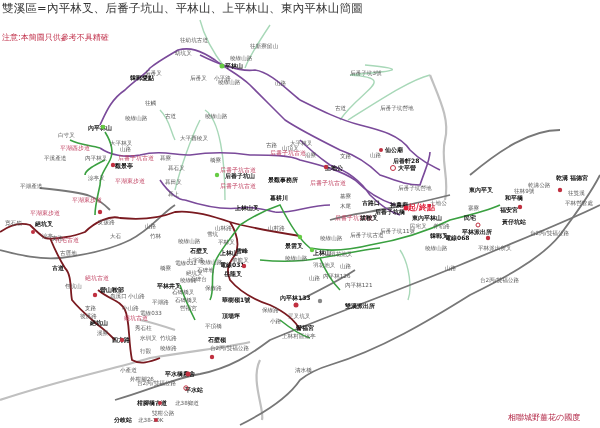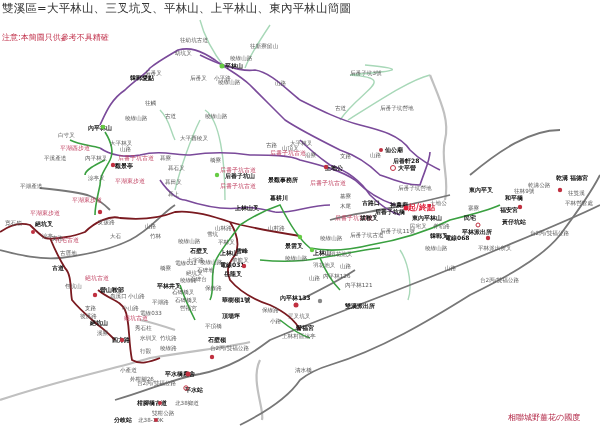--- a/index.html
+++ b/index.html
@@ -10,21 +10,21 @@
   .credit { position:absolute; left:508px; top:412px; font-size:8px; color:#b02040; white-space:nowrap; }
   svg text { font-family:"DejaVu Sans", sans-serif; }
   .lbl { font-size:5.6px; fill:#555; }
   .lblb { font-size:6px; fill:#111; font-weight:bold; }
   .lblr { font-size:6px; fill:#c04060; }
   .lblred { font-size:8px; fill:#e0203a; font-weight:bold; }
 </style>
 </head>
 <body>
 
-<div class="title">雙溪區=大平林山、三叉坑叉、平林山、上平林山、東內平林山簡圖</div>
+<div class="title">雙溪區=內平林叉、后番子坑山、平林山、上平林山、東內平林山簡圖</div>
 <div class="subtitle">注意:本簡圖只供參考不具精確</div>
 
 <svg id="map" viewBox="0 0 600 428" xmlns="http://www.w3.org/2000/svg">
 
   <g fill="none" stroke="#a8d8b8" stroke-width="1.4">
     <path d="M200,20 C205,40 215,55 225,68"></path>
     <path d="M270,25 C260,40 250,55 245,68"></path>
     <path d="M205,110 C220,120 225,160 225,200"></path>
     <path d="M200,120 C190,140 180,170 175,190"></path>
     <path d="M340,120 C360,90 400,78 350,75 C380,72 420,70 365,65"></path>

